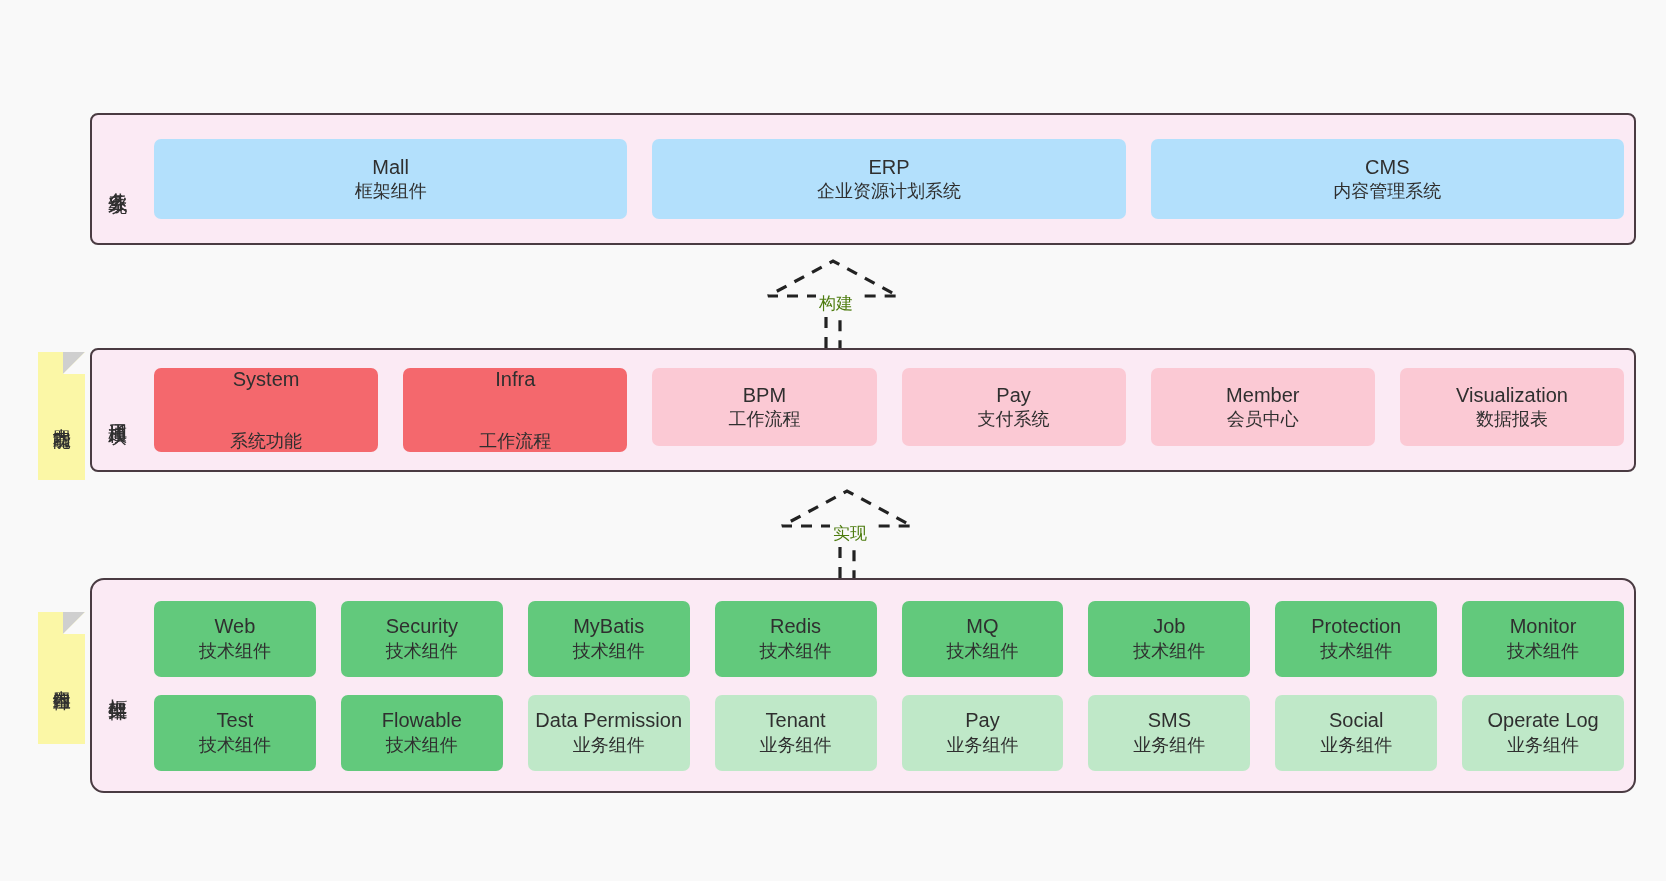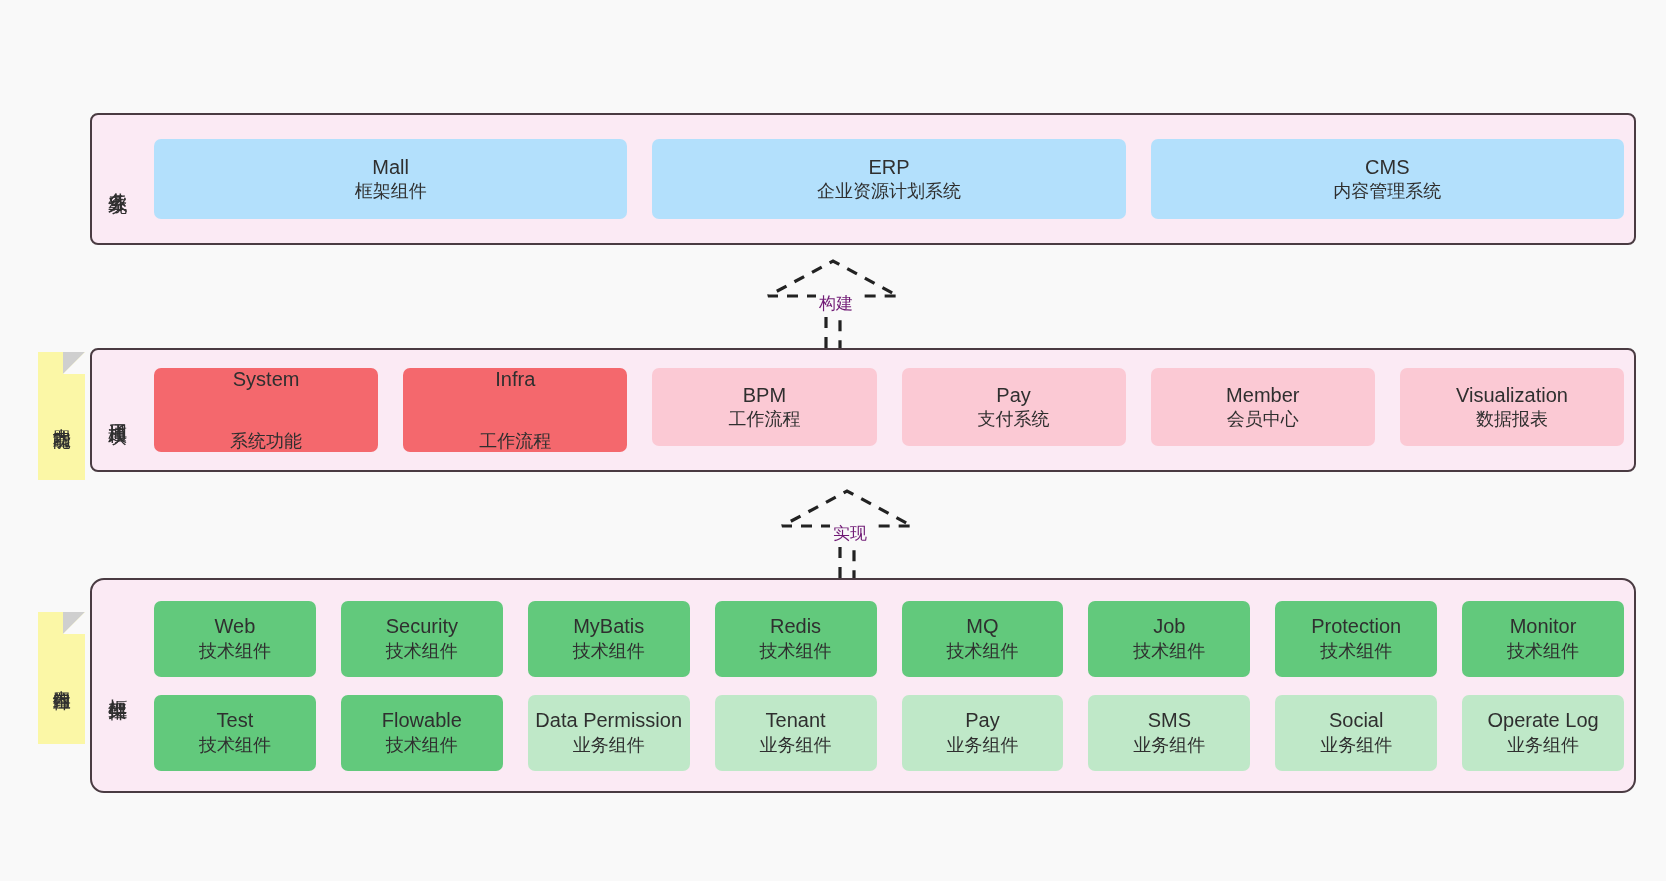--- a/index.html
+++ b/index.html
@@ -112,21 +112,21 @@
   }
 
   
   .connector {
     position: absolute;
     z-index: 2;
   }
   .connector .conn-label {
     position: absolute;
     font-size: 17px;
-    color: #701a75;
+    color: #4d7c0f;
     background: #f9f9f9;
     padding: 0 3px;
     white-space: nowrap;
   }
 </style>
 </head>
 <body>
 
 <div class="layer" id="layer-business" style="left:90px; top:113px; width:1546px; height:132px;">
   <div class="layer-title">业务系统</div>

